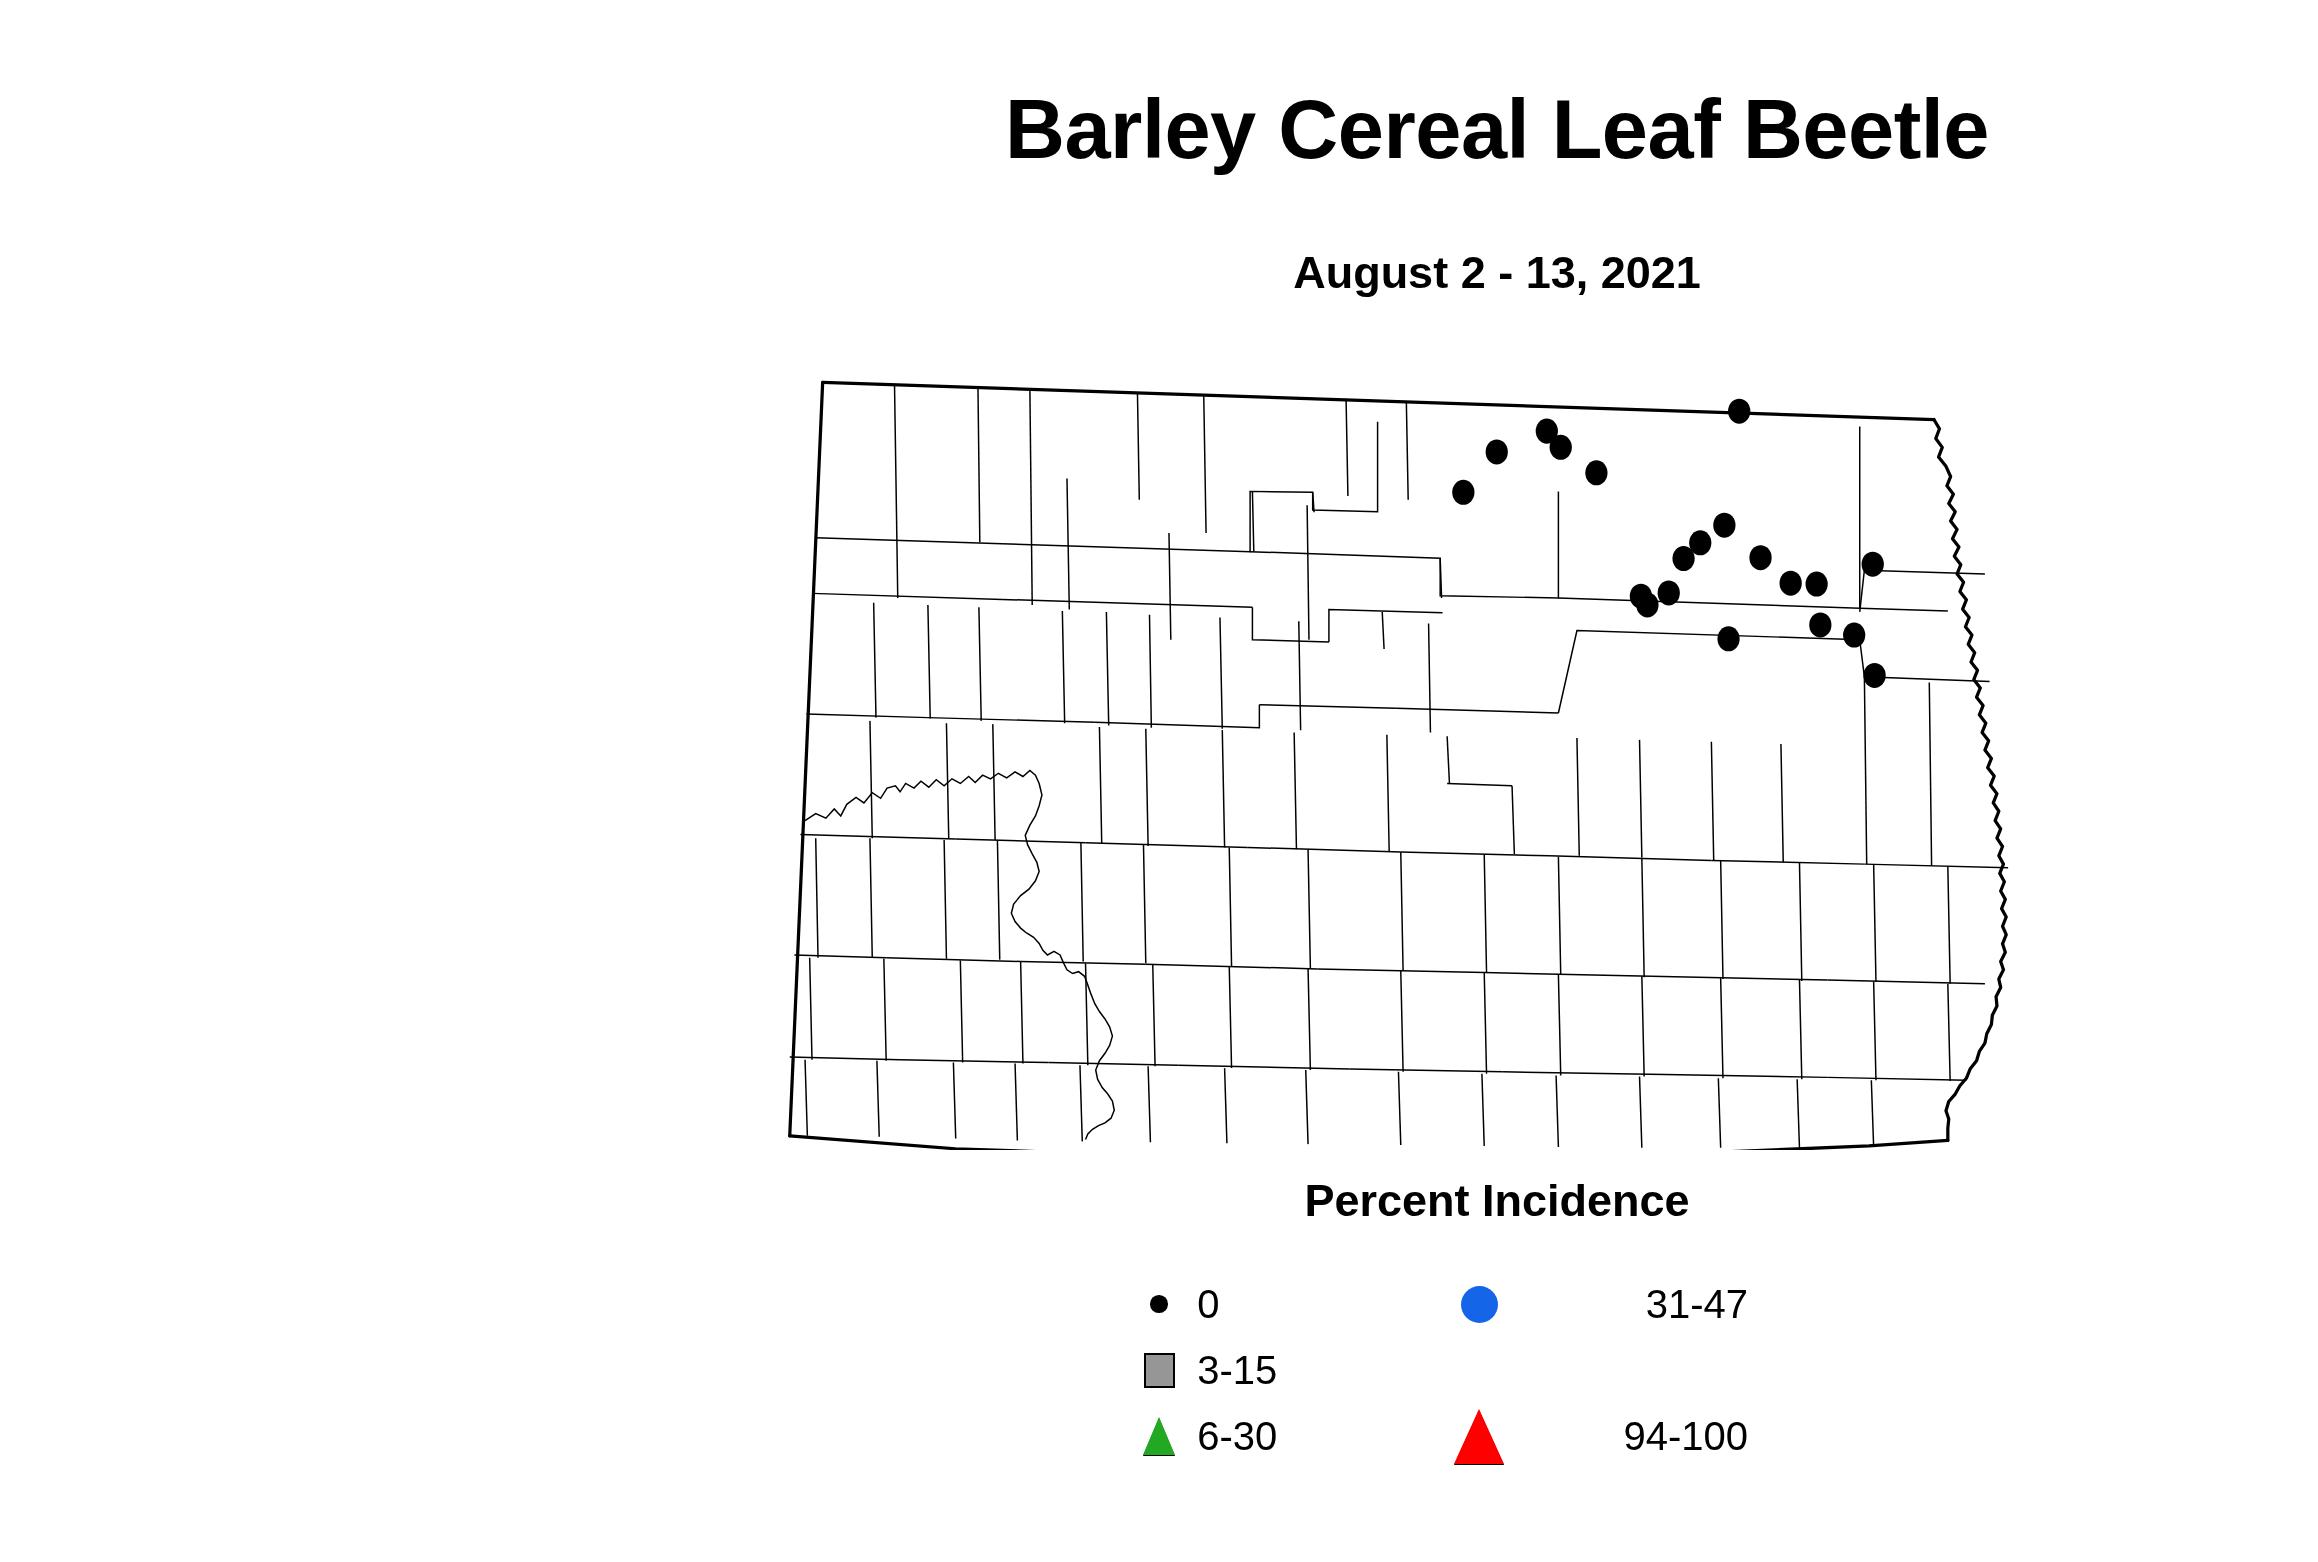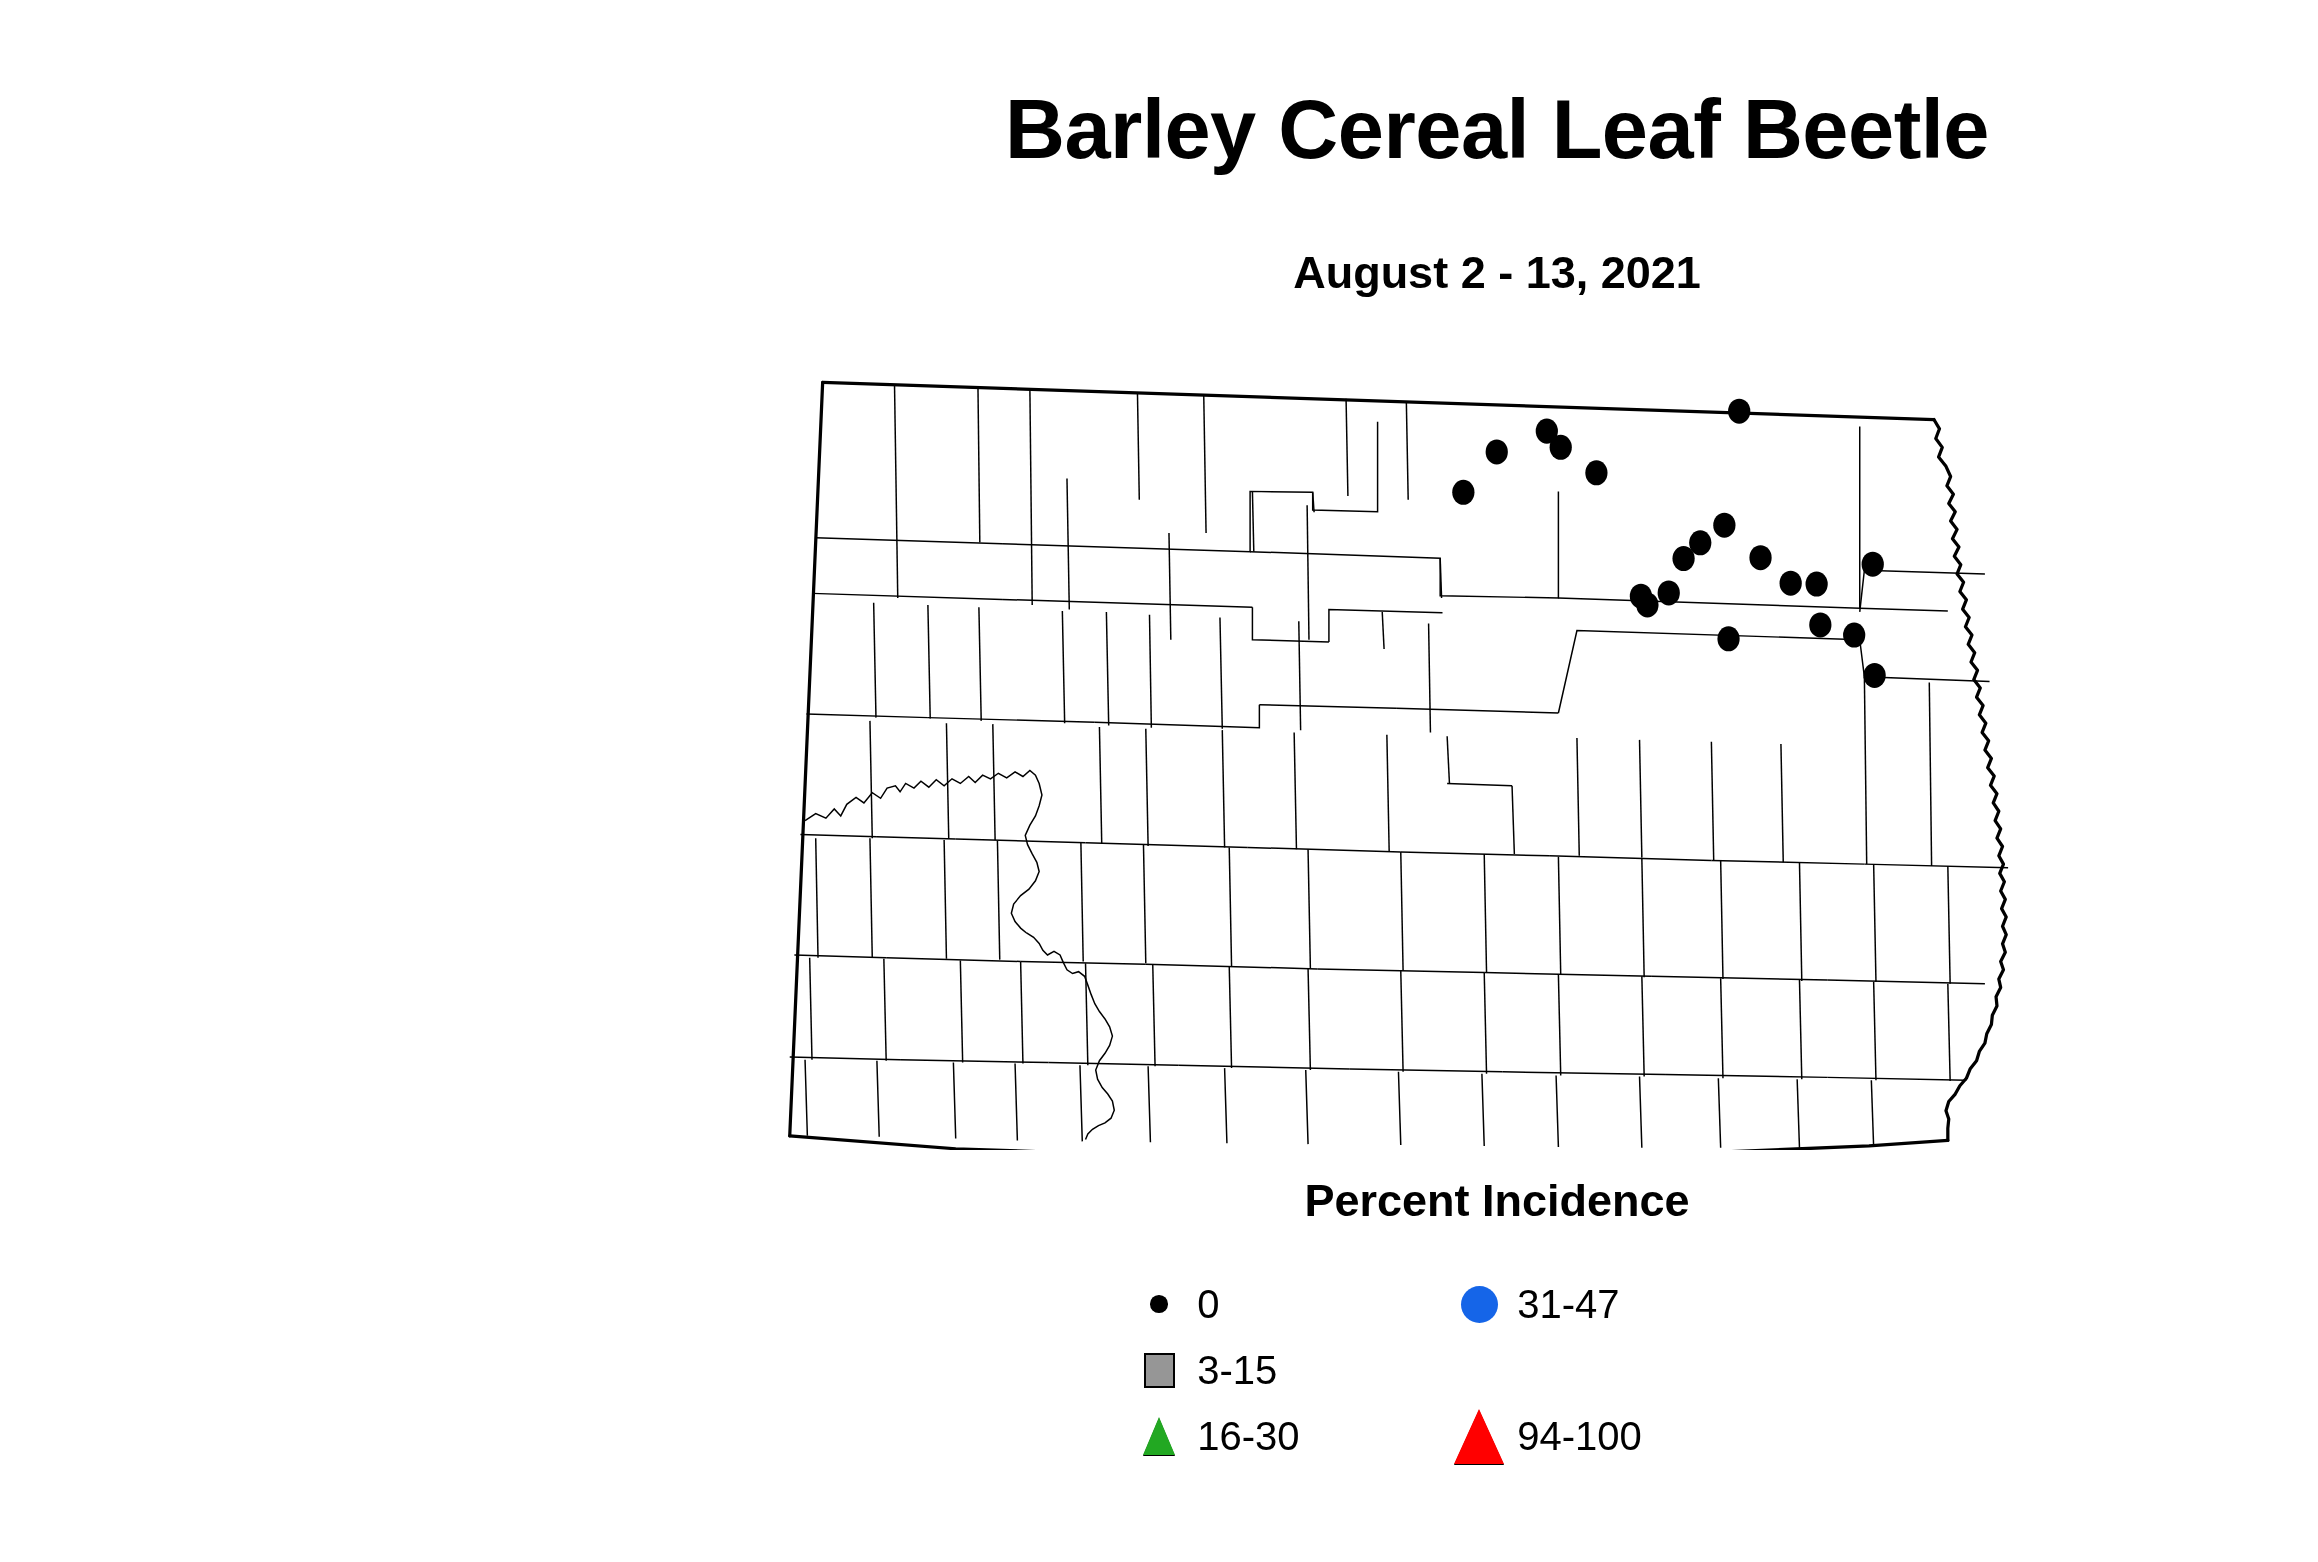--- a/index.html
+++ b/index.html
@@ -84,21 +84,21 @@
     height: 66px;
   }
   .legend-cell {
     position: absolute;
     top: 0;
     height: 66px;
     display: flex;
     align-items: center;
   }
   .legend-cell.col-left  { left: 0px;   width: 297px; }
-  .legend-cell.col-right { left: 320px; width: 297px; }
+  .legend-cell.col-right { left: 320px; width: 297px; justify-content: space-between; }
   .swatch {
     width: 56px;
     height: 56px;
     display: flex;
     align-items: center;
     justify-content: center;
     flex: 0 0 auto;
   }
   .legend-label {
     font-size: 40px;
@@ -369,21 +369,21 @@
               <span class="sw-square" style="background: rgb(150, 150, 150); border-color: rgb(0, 0, 0);"></span>
             </span>
           <span class="legend-label">3-15</span>
         </div>
       </div>
       <div class="legend-row">
         <div class="legend-cell col-left">
           <span class="swatch">
               <span class="sw-tri-small" style="border-bottom: 38px solid rgb(34, 168, 34); filter: drop-shadow(rgb(0, 0, 0) 0px 1.4px 0px);"></span>
             </span>
-          <span class="legend-label">16-30</span>
+          <span class="legend-label">6-30</span>
         </div>
         <div class="legend-cell col-right">
           <span class="swatch">
               <span class="sw-tri-big" style="border-bottom: 55px solid rgb(255, 0, 0); filter: drop-shadow(rgb(0, 0, 0) 0px 1.4px 0px);"></span>
             </span>
           <span class="legend-label">94-100</span>
         </div>
       </div>
     </div>
   </div>

